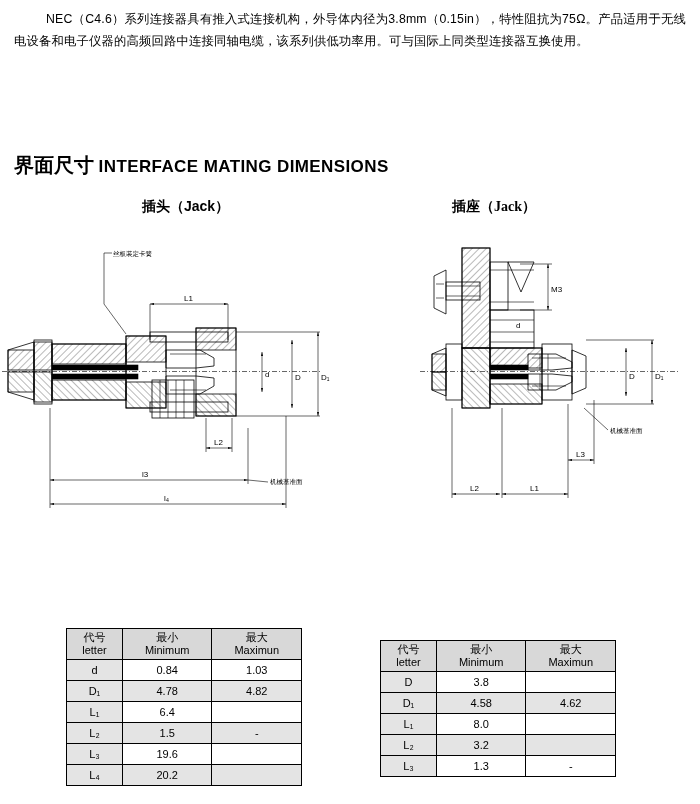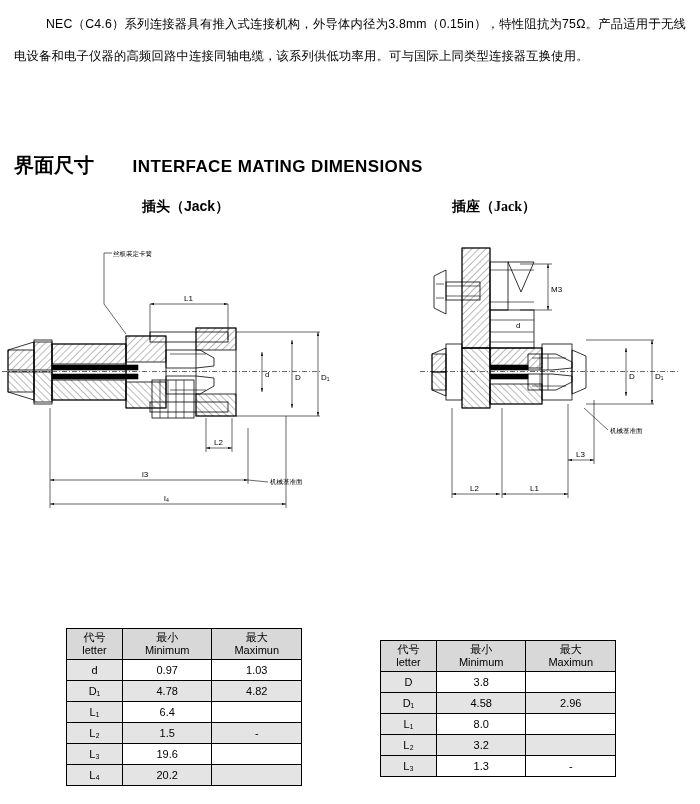--- a/index.html
+++ b/index.html
@@ -14,36 +14,36 @@
     font-family: "Liberation Sans", sans-serif;
     color: #000000;
     overflow: hidden;
   }
   #intro {
     position: absolute;
     left: 14px;
     top: 8px;
     width: 672px;
     font-size: 12.3px;
-    line-height: 32px;
+    line-height: 22px;
     text-align: justify;
     letter-spacing: 0.2px;
   }
   #intro .indent { display: inline-block; width: 32px; }
 
   #section-title {
     position: absolute;
     left: 14px;
     top: 152px;
     font-size: 16.5px;
     font-weight: bold;
     white-space: nowrap;
   }
   #section-title .cn { font-size: 20px; }
-  #section-title .en { font-size: 17px; letter-spacing: 0.4px; margin-left: 34px; }
+  #section-title .en { font-size: 17px; letter-spacing: 0.4px; }
 
   .col-caption {
     position: absolute;
     font-size: 14px;
     font-weight: bold;
     white-space: nowrap;
   }
   #caption-plug { left: 142px; top: 198px; }
   #caption-jack { left: 452px; top: 198px; font-family: Liberation Serif, serif; }
 
@@ -298,21 +298,21 @@
       <div>最小</div>
       <div>Minimum</div>
     </th>
     <th class="hdr-cell c3">
       <div>最大</div>
       <div>Maximun</div>
     </th>
   </tr>
   <tr>
     <td class="code-cell">d</td>
-    <td>0.97</td>
+    <td>0.84</td>
     <td>1.03</td>
   </tr>
   <tr class="row-alt">
     <td class="code-cell">D₁</td>
     <td>4.78</td>
     <td>4.82</td>
   </tr>
   <tr>
     <td class="code-cell">L₁</td>
     <td>6.4</td>
@@ -353,21 +353,21 @@
     </th>
   </tr>
   <tr>
     <td class="code-cell">D</td>
     <td>3.8</td>
     <td></td>
   </tr>
   <tr class="row-alt">
     <td class="code-cell">D₁</td>
     <td>4.58</td>
-    <td>2.96</td>
+    <td>4.62</td>
   </tr>
   <tr>
     <td class="code-cell">L₁</td>
     <td>8.0</td>
     <td></td>
   </tr>
   <tr class="row-alt">
     <td class="code-cell">L₂</td>
     <td>3.2</td>
     <td></td>

